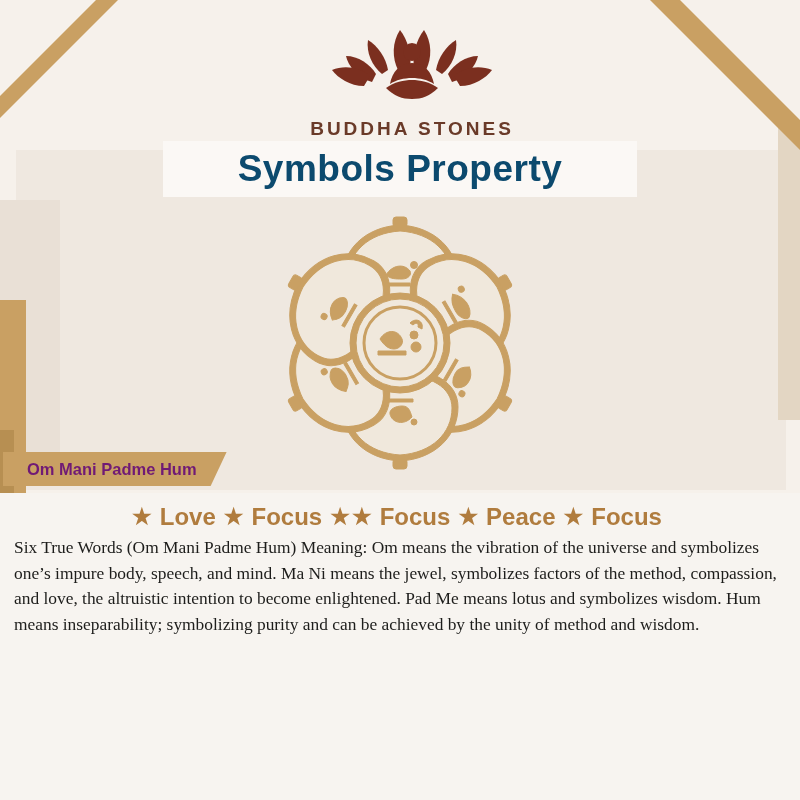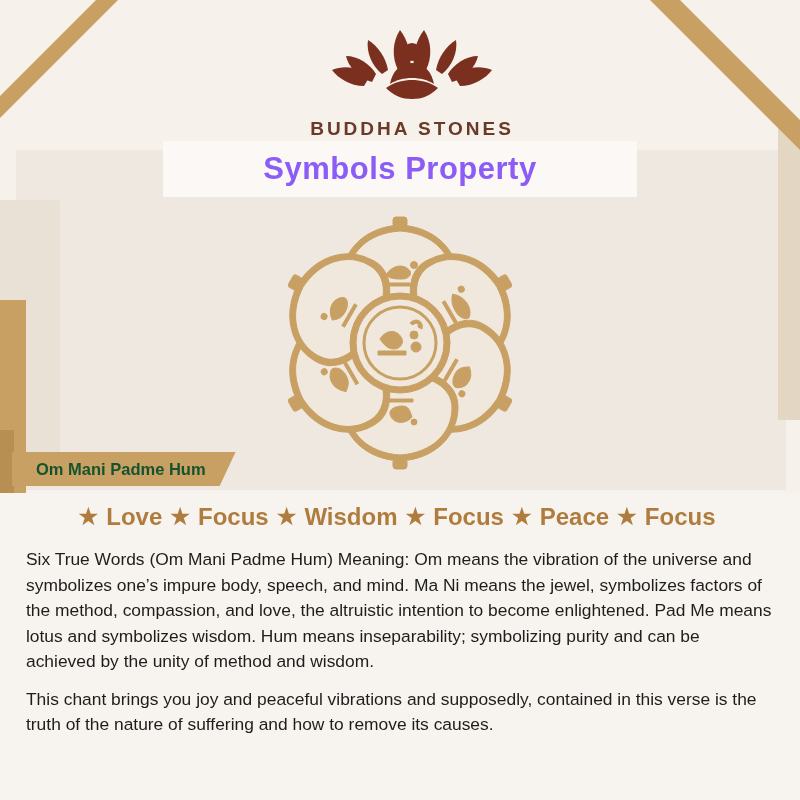--- a/index.html
+++ b/index.html
@@ -118,42 +118,42 @@
     top: 141px;
     left: 163px;
     width: 474px;
     height: 56px;
     background: #fbf8f5;
     display: flex;
     align-items: center;
     justify-content: center;
   }
   .title-text {
-    font-size: 31px;
+    font-size: 37px;
     font-weight: bold;
-    color: #8b5cf6;
+    color: #0c4a6e;
     letter-spacing: 0.5px;
   }
 
   
   .mandala {
     position: absolute;
     top: 208px;
     left: 50%;
     transform: translateX(-50%);
   }
 
   
   .tag {
     position: absolute;
-    left: 12px;
+    left: 3px;
     top: 452px;
     height: 34px;
     background: #c9a063;
-    color: #14532d;
+    color: #701a75;
     font-size: 16.5px;
     font-weight: bold;
     display: flex;
     align-items: center;
     padding: 0 30px 0 24px;
     clip-path: polygon(0 0, 100% 0, calc(100% - 16px) 100%, 0 100%);
   }
 
   
   .lower {
@@ -183,21 +183,22 @@
     font-size: 22px;
   }
   .body-copy {
     padding: 0 14px;
     font-size: 17.4px;
     line-height: 1.47;
     color: #1d1d1b;
     text-align: left;
   }
   .body-copy p {
-    margin: 12px;
+    margin: 0;
+    font-family: Liberation Serif, serif;
   }
 </style>
 </head>
 <body>
 
 <div class="page">
 
   <div class="soft-panel"></div>
   <div class="soft-panel2"></div>
   <div class="right-band"></div>
@@ -339,27 +340,25 @@
     <span>Om Mani Padme Hum</span>
   </div>
 
   <div class="lower">
     <div class="keywords">
       <span class="star">★</span>
       <span class="kw">Love</span>
       <span class="star">★</span>
       <span class="kw">Focus</span>
       <span class="star">★</span>
-      <span class="kw">Wisdom</span>
       <span class="star">★</span>
       <span class="kw">Focus</span>
       <span class="star">★</span>
       <span class="kw">Peace</span>
       <span class="star">★</span>
       <span class="kw">Focus</span>
     </div>
     <div class="body-copy">
       <p>Six True Words (Om Mani Padme Hum) Meaning: Om means the vibration of the universe and symbolizes one’s impure body, speech, and mind. Ma Ni means the jewel, symbolizes factors of the method, compassion, and love, the altruistic intention to become enlightened. Pad Me means lotus and symbolizes wisdom. Hum means inseparability; symbolizing purity and can be achieved by the unity of method and wisdom.</p>
-      <p>This chant brings you joy and peaceful vibrations and supposedly, contained in this verse is the truth of the nature of suffering and how to remove its causes.</p>
     </div>
   </div>
 
 </div>
 
 </body></html>

